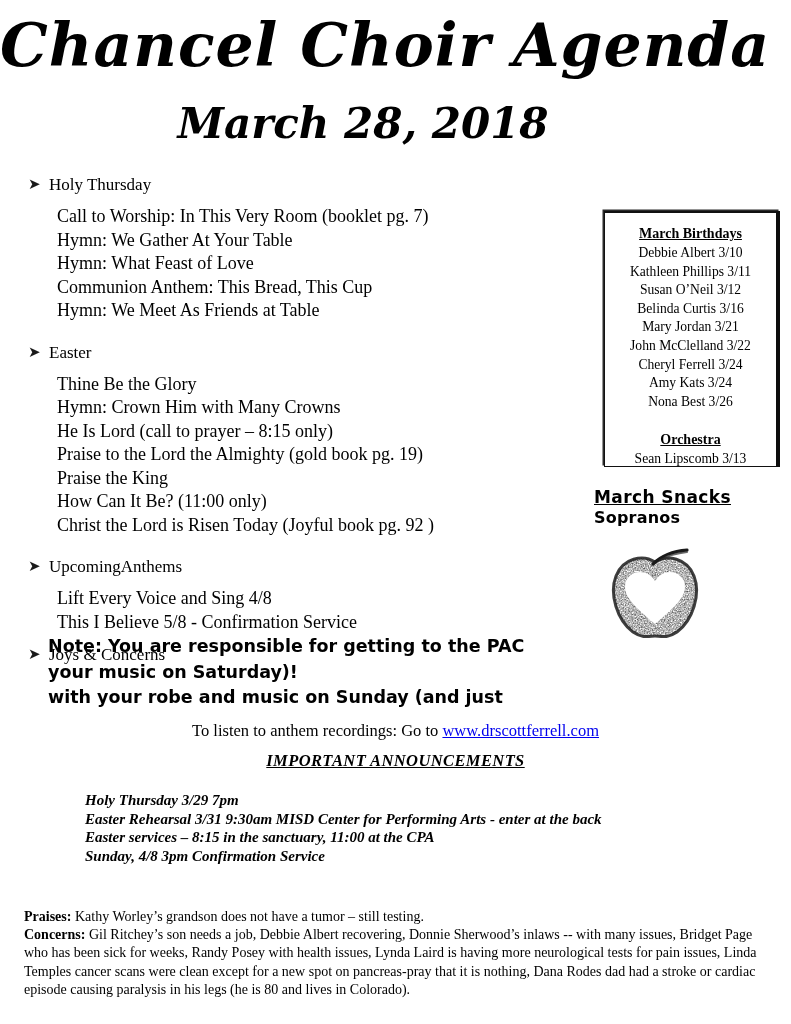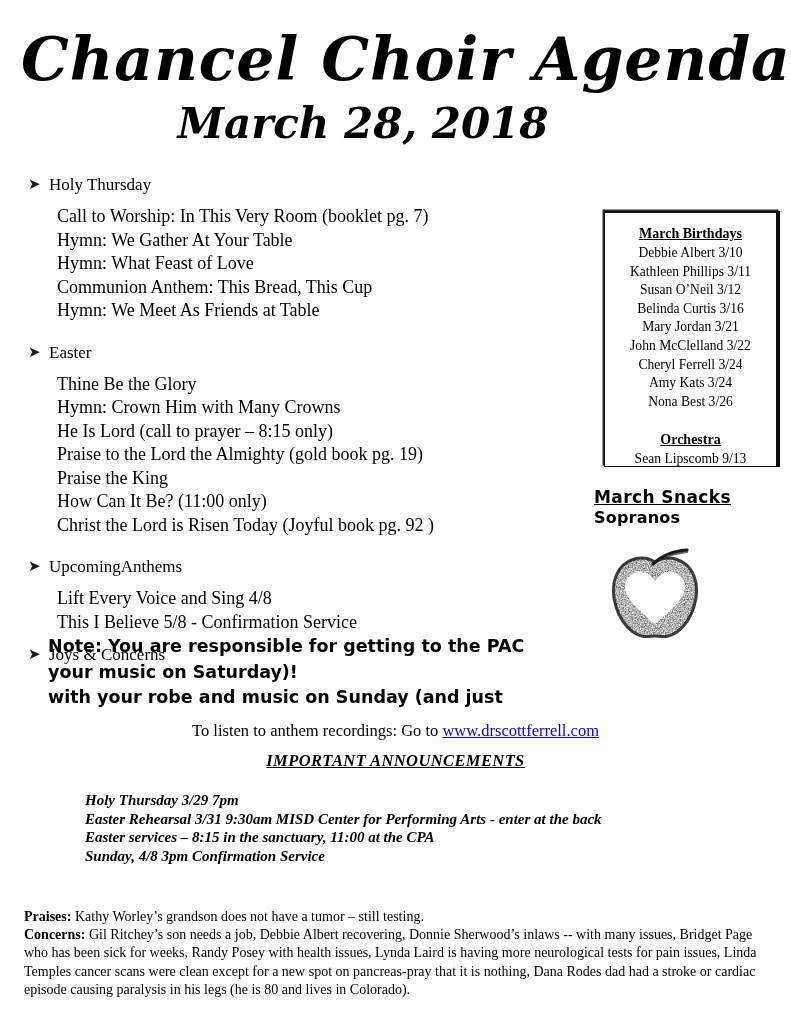--- a/index.html
+++ b/index.html
@@ -17,23 +17,23 @@
     width: 791px;
     height: 1024px;
     background: #ffffff;
     overflow: hidden;
   }
 
   
   .title-main {
     position: absolute;
     left: 0;
-    top: 28px;
+    top: 14px;
     width: 791px;
-    text-align: right;
+    text-align: left;
     font-family: "DejaVu Serif", serif;
     font-style: italic;
     font-weight: 700;
     font-size: 60px;
     letter-spacing: 1px;
     line-height: 1.05;
     white-space: nowrap;
   }
   .title-date {
     position: absolute;
@@ -300,21 +300,21 @@
     <div class="bx-row">Kathleen Phillips  3/11</div>
     <div class="bx-row">Susan O’Neil  3/12</div>
     <div class="bx-row">Belinda Curtis  3/16</div>
     <div class="bx-row">Mary Jordan  3/21</div>
     <div class="bx-row">John McClelland  3/22</div>
     <div class="bx-row">Cheryl Ferrell  3/24</div>
     <div class="bx-row">Amy Kats  3/24</div>
     <div class="bx-row">Nona Best  3/26</div>
     <div class="bx-gap"></div>
     <div class="bx-head">Orchestra</div>
-    <div class="bx-row">Sean Lipscomb  9/13</div>
+    <div class="bx-row">Sean Lipscomb  3/13</div>
   </div>
 
   <div class="snacks">
     <div class="snacks-head">March  Snacks</div>
     <div class="snacks-sub">Sopranos</div>
     <div class="apple-wrap">
       <svg width="104" height="96" viewBox="0 0 104 96" xmlns="http://www.w3.org/2000/svg">
         <defs>
           <filter id="grain">
             <feTurbulence type="fractalNoise" baseFrequency="0.75" numOctaves="3" seed="7" result="n"></feTurbulence>

